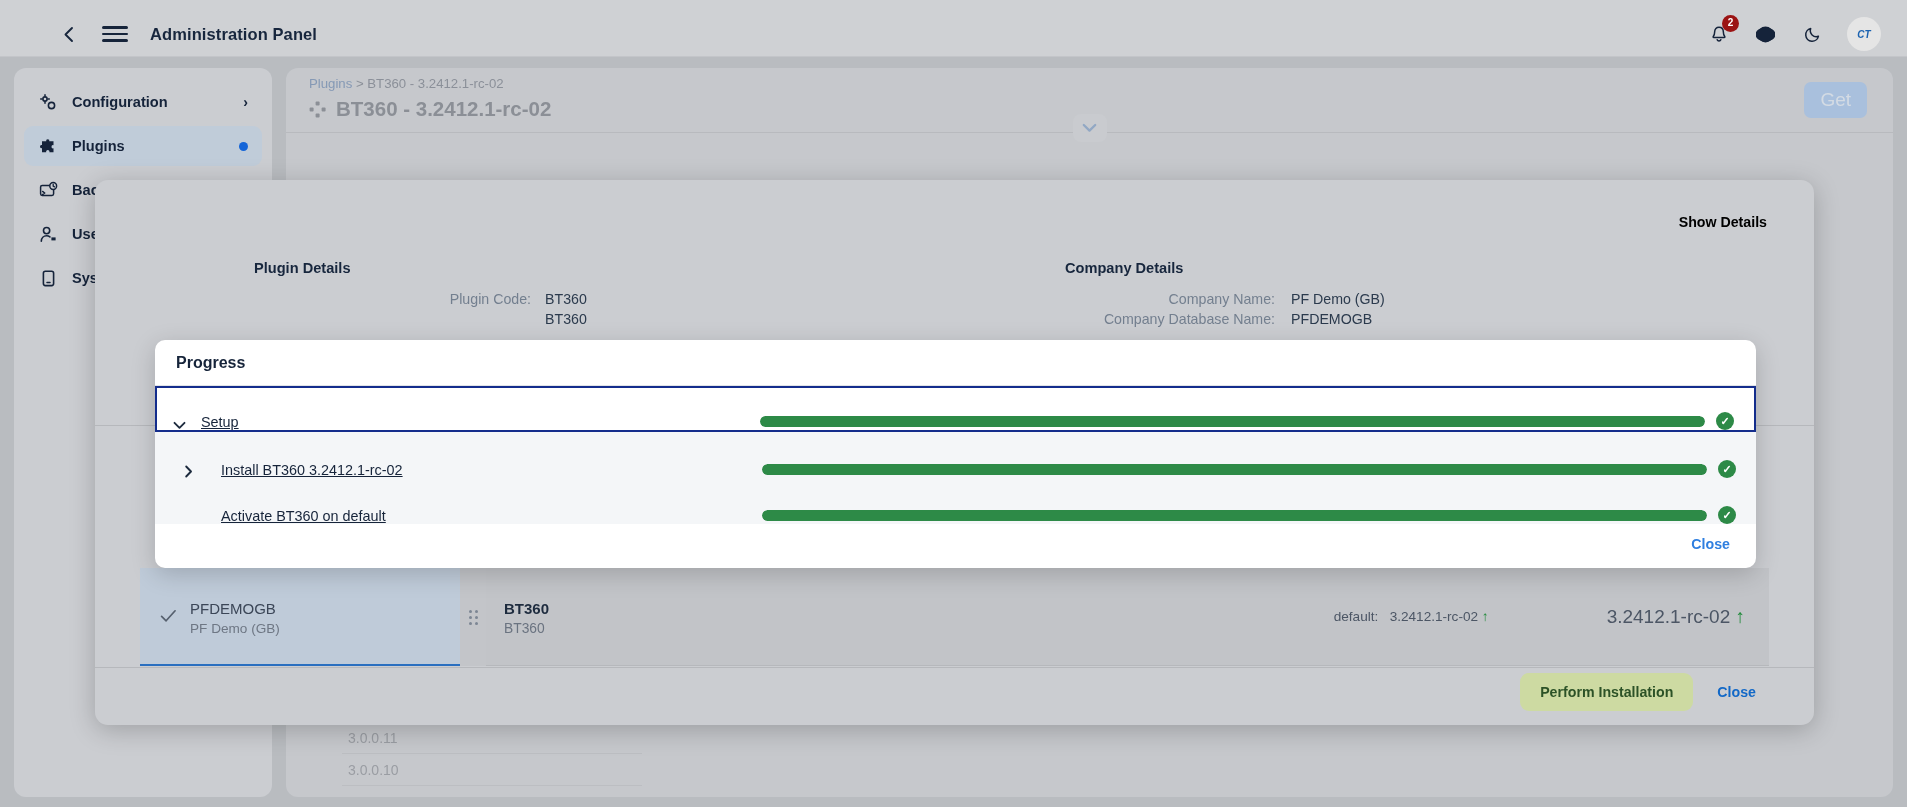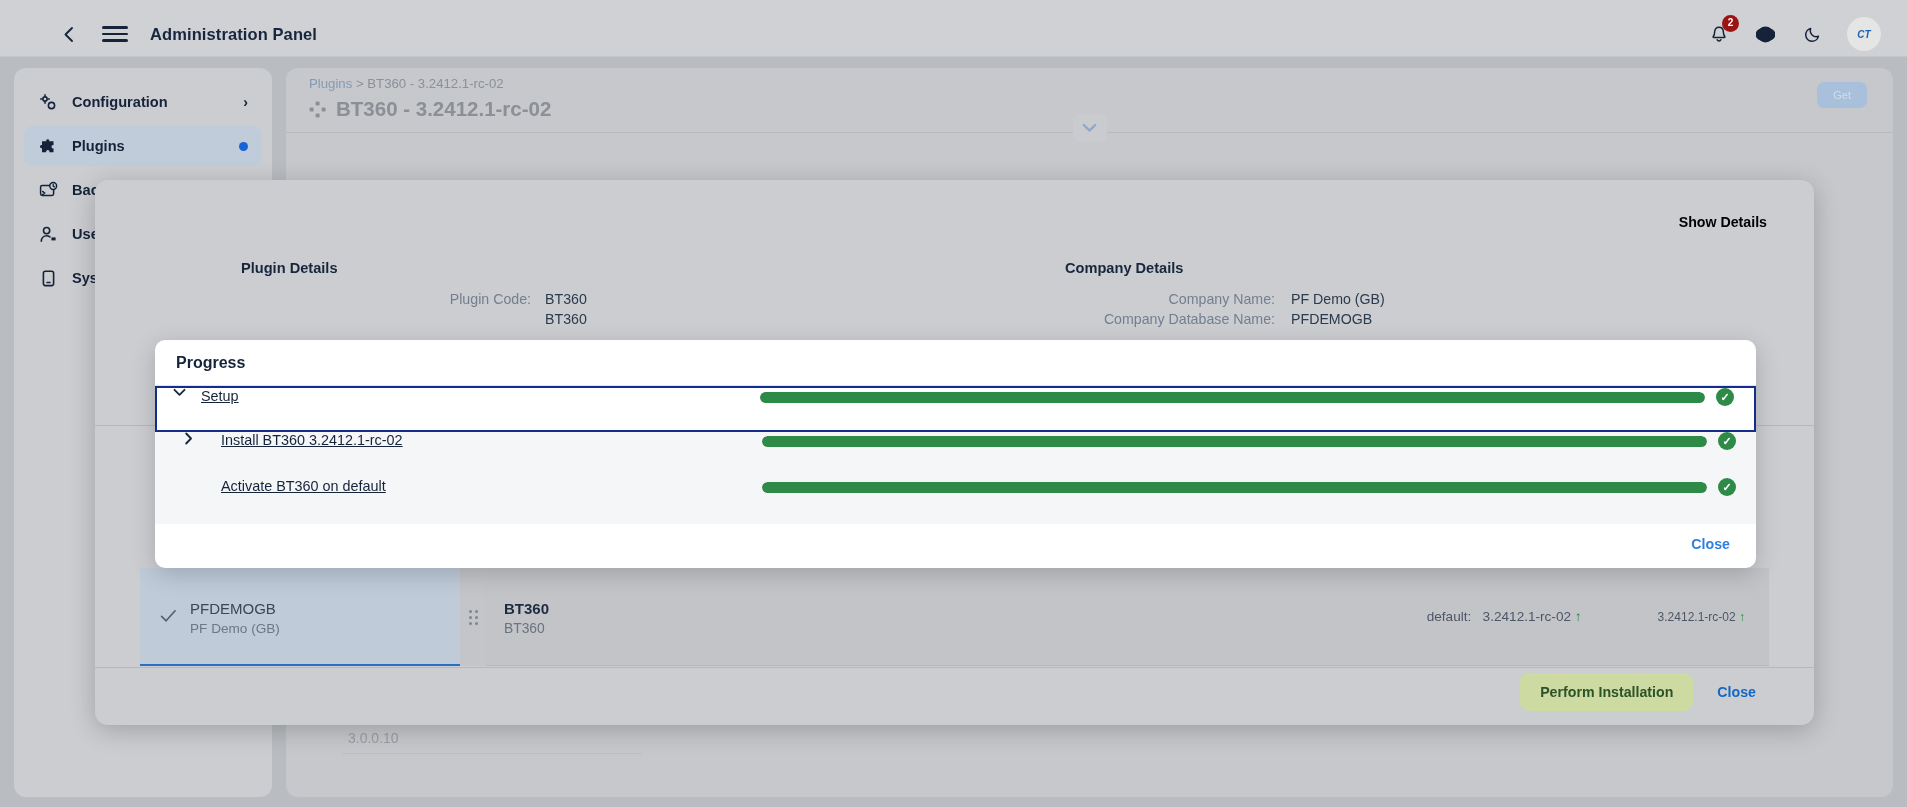--- a/index.html
+++ b/index.html
@@ -79,21 +79,21 @@
   .crumb { position: absolute; top: 8px; left: 23px; font-size: 13.2px; color: #8b9099; }
   .crumb .crumb-link { color: #8599b5; }
   .page-title {
     position: absolute; top: 29px; left: 23px;
     font-size: 20.5px; font-weight: bold; color: #8b8f96;
     display: flex; align-items: center; gap: 10px;
   }
   .get-btn {
     position: absolute; top: 14px; right: 26px;
     background: #a9c0dd; color: #d4dbe4; border: none; border-radius: 7px;
-    padding: 7px 16px; font-size: 11px; font-family: inherit; cursor: pointer;
+    padding: 7px 16px; font-size: 19px; font-family: inherit; cursor: pointer;
   }
   .content-divider { position: absolute; top: 64px; left: 0; right: 0; height: 1px; background: #b8babe; }
   .collapse-chip {
     position: absolute; top: 46px; left: 50%; transform: translateX(-50%);
     width: 34px; height: 28px; border-radius: 8px; background: #c9cbcf;
     display: flex; align-items: center; justify-content: center;
     color: #92a8c4; font-size: 15px; cursor: pointer;
   }
   .bg-rows { position: absolute; left: 56px; top: 654px; width: 300px; }
   .bg-row {
@@ -140,21 +140,21 @@
   }
   .grip-dots { display: grid; grid-template-columns: 3px 3px; gap: 3px; }
   .grip-dots i { width: 3px; height: 3px; background: #7c8694; border-radius: 50%; display: block; }
   .sel-right {
     flex: 1; background: #c2c4c8; display: flex; align-items: center;
     padding: 0 24px 0 18px; border-bottom: 1px solid #b6b8bc;
   }
   .sel-right-name { font-size: 15px; font-weight: bold; color: #1d2b3e; line-height: 1.55; }
   .sel-right-sub { font-size: 13.8px; color: #6a7380; }
   .sel-default { margin-left: auto; font-size: 13.6px; color: #4c5665; white-space: nowrap; }
-  .sel-version { margin-left: 76px; font-size: 12px; color: #4c5665; white-space: nowrap; }
+  .sel-version { margin-left: 118px; font-size: 19px; color: #4c5665; white-space: nowrap; }
   .arrow-up { color: #228b3c; font-weight: bold; }
 
   .modal-footer {
     position: absolute; left: 0; right: 0; bottom: 0; height: 66px;
     display: flex; align-items: center; justify-content: flex-end; gap: 8px;
     padding-right: 42px;
   }
   .btn-primary {
     background: #cddaa2; color: #2c5227; border: none; border-radius: 9px;
     padding: 11px 20px; font-size: 14.2px; font-weight: bold;
@@ -173,22 +173,22 @@
     box-shadow: 0 6px 24px rgba(0,0,0,.18);
     overflow: hidden;
   }
   .pd-header {
     height: 46px; display: flex; align-items: center;
     padding: 0 21px; font-size: 16px; font-weight: bold; color: #16243a;
     border-bottom: 1px solid #e2e4e7;
   }
   .pd-body { position: relative; }
   .pd-row {
-    position: relative; display: flex; align-items: flex-start;
-    height: 46px; padding: 0 20px 8px 0;
+    position: relative; display: flex; align-items: flex-end;
+    height: 46px; padding: 0 20px 0 0;
     background: #f4f6f8;
   }
   .pd-row.selected {
     background: #ffffff;
     border: 2px solid #142d8c;
     height: 46px;
   }
   .pd-caret {
     width: 44px; flex: 0 0 44px; text-align: center;
     font-size: 14px; color: #1d2b3e; cursor: pointer; user-select: none;
@@ -337,29 +337,30 @@
     </div>
     <button class="get-btn">Get</button>
     <div class="content-divider"></div>
     <div class="collapse-chip">
       <svg width="15" height="10" viewBox="0 0 15 10">
           <path d="M1.8 2 L7.5 7.6 L13.2 2" fill="none" stroke="#92a8c4" stroke-width="2.3" stroke-linecap="round" stroke-linejoin="round"></path>
         </svg>
     </div>
 
     <div class="bg-rows">
+      <div class="bg-row">3.0.0.11</div>
       <div class="bg-row">3.0.0.10</div>
     </div>
   </div>
 </div>
 
 <div class="modal">
   <div class="show-details">Show Details</div>
 
-  <div class="sec-title" style="left:146px; top:80px;">Plugin Details</div>
+  <div class="sec-title" style="left:159px; top:80px;">Plugin Details</div>
   <div class="kv" style="left:46px; top:111px; width:390px; text-align:right;">
     <span class="k">Plugin Code:</span>
   </div>
   <div class="kv" style="left:450px; top:111px;">
     <span class="v">BT360</span>
   </div>
   <div class="kv" style="left:450px; top:131px;">
     <span class="v">BT360</span>
   </div>
 

